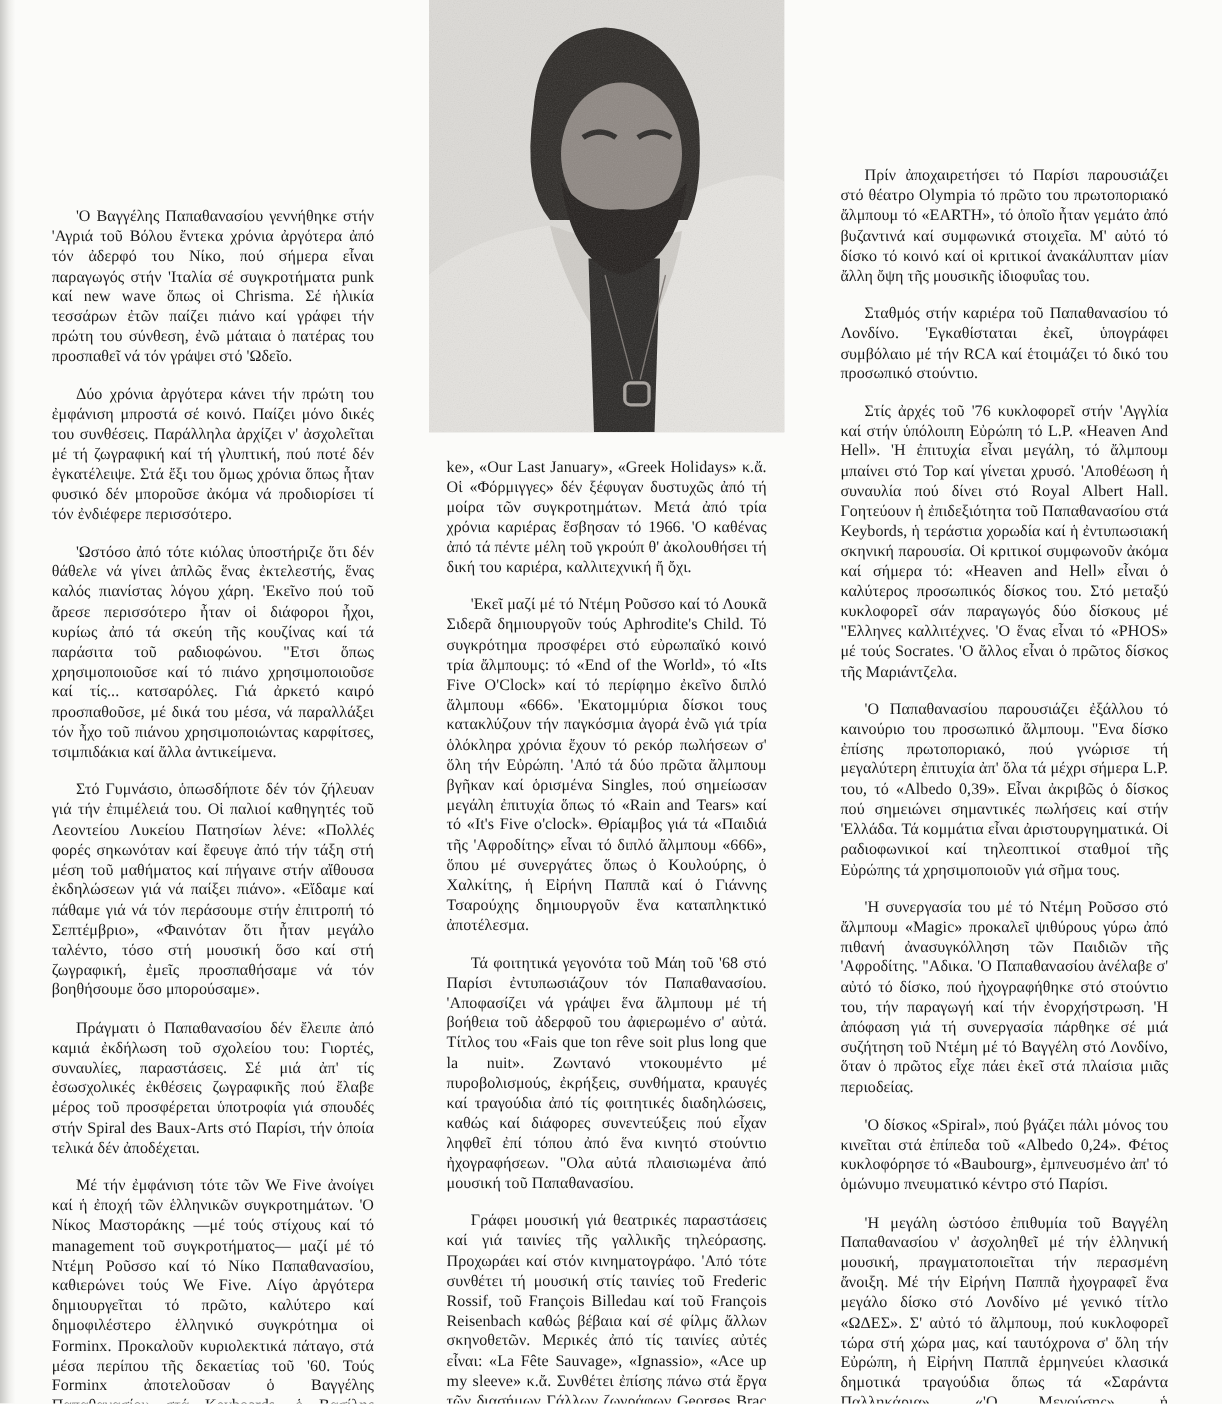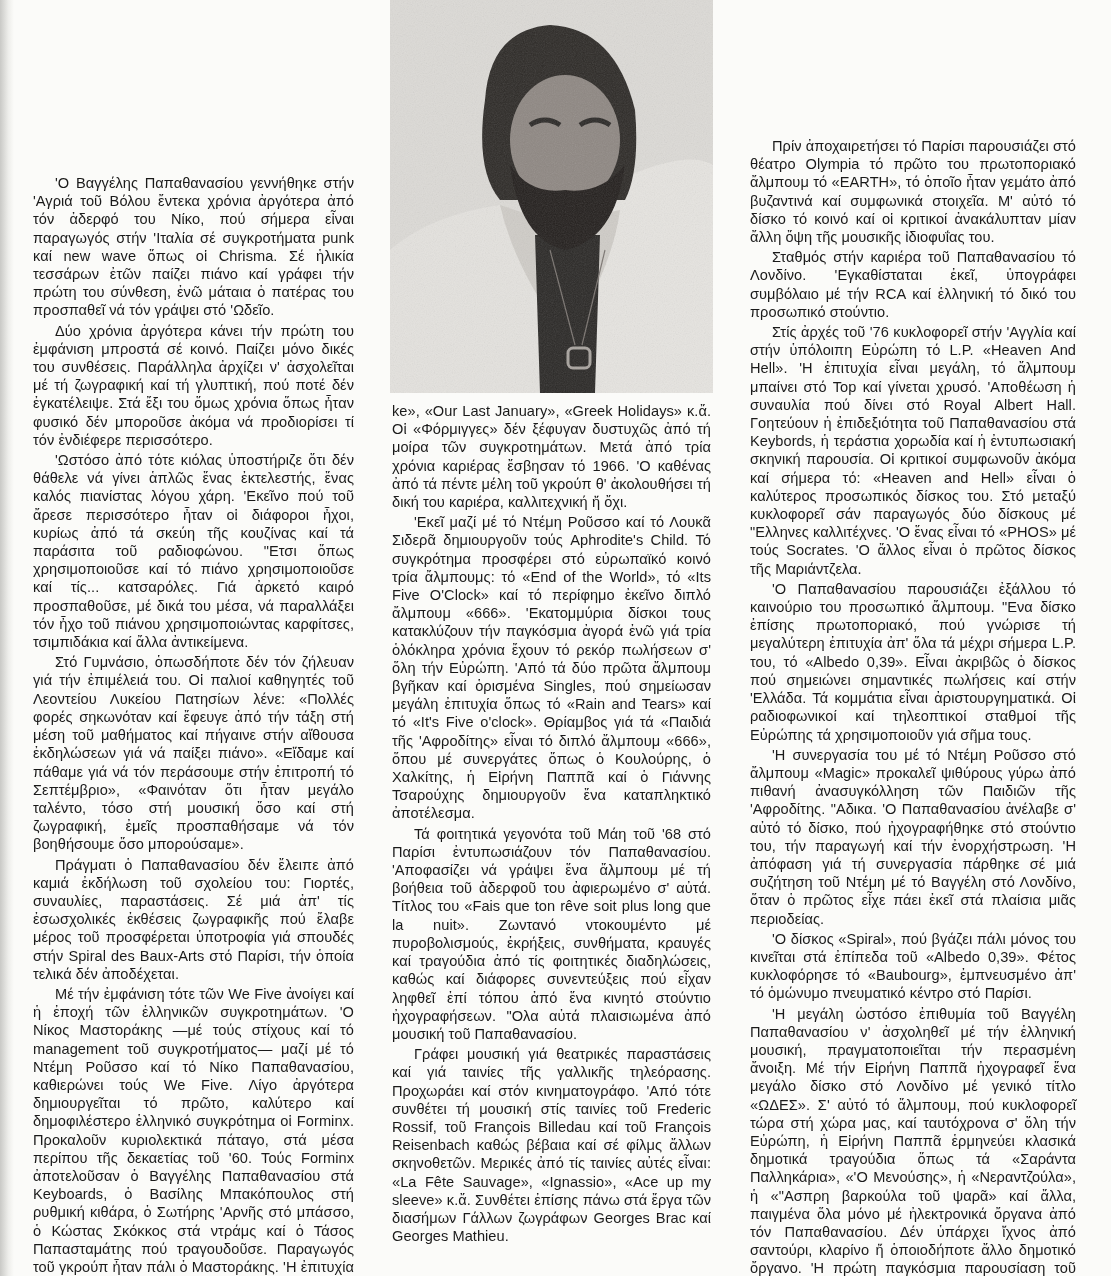--- a/index.html
+++ b/index.html
@@ -14,21 +14,21 @@
     position: absolute; left: 0; top: 0; width: 14px; height: 1276px;
     background: linear-gradient(to right, #c9c9c6, #eeeeeb 60%, #fbfbf9);
   }
   .col {
     position: absolute;
     font-size: 14.6px;
     line-height: 18.2px;
     text-align: justify;
     letter-spacing: 0.05px;
   }
-  .col p { margin: 2px; text-indent: 22px; }
+  .col p { margin: 16px; text-indent: 22px; font-family: Liberation Serif, serif; }
   #col-left { left: 31px; top: 172px; width: 325px; }
   #col-mid  { left: 390px; top: 400px; width: 323px; }
   #col-right{ left: 748px; top: 135px; width: 330px; }
   .photo {
     position: absolute; left: 390px; top: 0; width: 323px; height: 393px;
     overflow: hidden;
     background: radial-gradient(ellipse at 50% 40%, #e8e6e2 0%, #d9d7d3 60%, #cfcdc9 100%);
   }
   .photo svg { display: block; }
 </style>
@@ -86,20 +86,20 @@
 
 <div class="col" id="col-mid">
   <p style="text-indent:0">ke», «Our Last January», «Greek Holidays» κ.ἄ. Οἱ «Φόρμιγγες» δέν ξέφυγαν δυστυχῶς ἀπό τή μοίρα τῶν συγκροτημάτων. Μετά ἀπό τρία χρόνια καριέρας ἔσβησαν τό 1966. 'Ο καθένας ἀπό τά πέντε μέλη τοῦ γκρούπ θ' ἀκολουθήσει τή δική του καριέρα, καλλιτεχνική ἤ ὄχι.</p>
   <p>'Εκεῖ μαζί μέ τό Ντέμη Ροῦσσο καί τό Λουκᾶ Σιδερᾶ δημιουργοῦν τούς Aphrodite's Child. Τό συγκρότημα προσφέρει στό εὐρωπαϊκό κοινό τρία ἄλμπουμς: τό «End of the World», τό «Its Five O'Clock» καί τό περίφημο ἐκεῖνο διπλό ἄλμπουμ «666». 'Εκατομμύρια δίσκοι τους κατακλύζουν τήν παγκόσμια ἀγορά ἐνῶ γιά τρία ὁλόκληρα χρόνια ἔχουν τό ρεκόρ πωλήσεων σ' ὅλη τήν Εὐρώπη. 'Από τά δύο πρῶτα ἄλμπουμ βγῆκαν καί ὁρισμένα Singles, πού σημείωσαν μεγάλη ἐπιτυχία ὅπως τό «Rain and Tears» καί τό «It's Five o'clock». Θρίαμβος γιά τά «Παιδιά τῆς 'Αφροδίτης» εἶναι τό διπλό ἄλμπουμ «666», ὅπου μέ συνεργάτες ὅπως ὁ Κουλούρης, ὁ Χαλκίτης, ἡ Εἰρήνη Παππᾶ καί ὁ Γιάννης Τσαρούχης δημιουργοῦν ἕνα καταπληκτικό ἀποτέλεσμα.</p>
   <p>Τά φοιτητικά γεγονότα τοῦ Μάη τοῦ '68 στό Παρίσι ἐντυπωσιάζουν τόν Παπαθανασίου. 'Αποφασίζει νά γράψει ἕνα ἄλμπουμ μέ τή βοήθεια τοῦ ἀδερφοῦ του ἀφιερωμένο σ' αὐτά. Τίτλος του «Fais que ton rêve soit plus long que la nuit». Ζωντανό ντοκουμέντο μέ πυροβολισμούς, ἐκρήξεις, συνθήματα, κραυγές καί τραγούδια ἀπό τίς φοιτητικές διαδηλώσεις, καθώς καί διάφορες συνεντεύξεις πού εἶχαν ληφθεῖ ἐπί τόπου ἀπό ἕνα κινητό στούντιο ἠχογραφήσεων. "Ολα αὐτά πλαισιωμένα ἀπό μουσική τοῦ Παπαθανασίου.</p>
   <p>Γράφει μουσική γιά θεατρικές παραστάσεις καί γιά ταινίες τῆς γαλλικῆς τηλεόρασης. Προχωράει καί στόν κινηματογράφο. 'Από τότε συνθέτει τή μουσική στίς ταινίες τοῦ Frederic Rossif, τοῦ François Billedau καί τοῦ François Reisenbach καθώς βέβαια καί σέ φίλμς ἄλλων σκηνοθετῶν. Μερικές ἀπό τίς ταινίες αὐτές εἶναι: «La Fête Sauvage», «Ignassio», «Ace up my sleeve» κ.ἄ. Συνθέτει ἐπίσης πάνω στά ἔργα τῶν διασήμων Γάλλων ζωγράφων Georges Brac καί Georges Mathieu.</p>
 </div>
 
 <div class="col" id="col-right">
   <p>Πρίν ἀποχαιρετήσει τό Παρίσι παρουσιάζει στό θέατρο Olympia τό πρῶτο του πρωτοποριακό ἄλμπουμ τό «EARTH», τό ὁποῖο ἦταν γεμάτο ἀπό βυζαντινά καί συμφωνικά στοιχεῖα. Μ' αὐτό τό δίσκο τό κοινό καί οἱ κριτικοί ἀνακάλυπταν μίαν ἄλλη ὄψη τῆς μουσικῆς ἰδιοφυΐας του.</p>
-  <p>Σταθμός στήν καριέρα τοῦ Παπαθανασίου τό Λονδίνο. 'Εγκαθίσταται ἐκεῖ, ὑπογράφει συμβόλαιο μέ τήν RCA καί ἑλληνική τό δικό του προσωπικό στούντιο.</p>
+  <p>Σταθμός στήν καριέρα τοῦ Παπαθανασίου τό Λονδίνο. 'Εγκαθίσταται ἐκεῖ, ὑπογράφει συμβόλαιο μέ τήν RCA καί ἑτοιμάζει τό δικό του προσωπικό στούντιο.</p>
   <p>Στίς ἀρχές τοῦ '76 κυκλοφορεῖ στήν 'Αγγλία καί στήν ὑπόλοιπη Εὐρώπη τό L.P. «Heaven And Hell». 'Η ἐπιτυχία εἶναι μεγάλη, τό ἄλμπουμ μπαίνει στό Top καί γίνεται χρυσό. 'Αποθέωση ἡ συναυλία πού δίνει στό Royal Albert Hall. Γοητεύουν ἡ ἐπιδεξιότητα τοῦ Παπαθανασίου στά Keybords, ἡ τεράστια χορωδία καί ἡ ἐντυπωσιακή σκηνική παρουσία. Οἱ κριτικοί συμφωνοῦν ἀκόμα καί σήμερα τό: «Heaven and Hell» εἶναι ὁ καλύτερος προσωπικός δίσκος του. Στό μεταξύ κυκλοφορεῖ σάν παραγωγός δύο δίσκους μέ "Ελληνες καλλιτέχνες. 'Ο ἕνας εἶναι τό «PHOS» μέ τούς Socrates. 'Ο ἄλλος εἶναι ὁ πρῶτος δίσκος τῆς Μαριάντζελα.</p>
   <p>'Ο Παπαθανασίου παρουσιάζει ἐξάλλου τό καινούριο του προσωπικό ἄλμπουμ. "Ενα δίσκο ἐπίσης πρωτοποριακό, πού γνώρισε τή μεγαλύτερη ἐπιτυχία ἀπ' ὅλα τά μέχρι σήμερα L.P. του, τό «Albedo 0,39». Εἶναι ἀκριβῶς ὁ δίσκος πού σημειώνει σημαντικές πωλήσεις καί στήν 'Ελλάδα. Τά κομμάτια εἶναι ἀριστουργηματικά. Οἱ ραδιοφωνικοί καί τηλεοπτικοί σταθμοί τῆς Εὐρώπης τά χρησιμοποιοῦν γιά σῆμα τους.</p>
   <p>'Η συνεργασία του μέ τό Ντέμη Ροῦσσο στό ἄλμπουμ «Magic» προκαλεῖ ψιθύρους γύρω ἀπό πιθανή ἀνασυγκόλληση τῶν Παιδιῶν τῆς 'Αφροδίτης. "Αδικα. 'Ο Παπαθανασίου ἀνέλαβε σ' αὐτό τό δίσκο, πού ἠχογραφήθηκε στό στούντιο του, τήν παραγωγή καί τήν ἐνορχήστρωση. 'Η ἀπόφαση γιά τή συνεργασία πάρθηκε σέ μιά συζήτηση τοῦ Ντέμη μέ τό Βαγγέλη στό Λονδίνο, ὅταν ὁ πρῶτος εἶχε πάει ἐκεῖ στά πλαίσια μιᾶς περιοδείας.</p>
-  <p>'Ο δίσκος «Spiral», πού βγάζει πάλι μόνος του κινεῖται στά ἐπίπεδα τοῦ «Albedo 0,39». Φέτος κυκλοφόρησε τό «Baubourg», ἐμπνευσμένο ἀπ' τό ὁμώνυμο πνευματικό κέντρο στό Παρίσι.</p>
+  <p>'Ο δίσκος «Spiral», πού βγάζει πάλι μόνος του κινεῖται στά ἐπίπεδα τοῦ «Albedo 0,24». Φέτος κυκλοφόρησε τό «Baubourg», ἐμπνευσμένο ἀπ' τό ὁμώνυμο πνευματικό κέντρο στό Παρίσι.</p>
   <p>'Η μεγάλη ὡστόσο ἐπιθυμία τοῦ Βαγγέλη Παπαθανασίου ν' ἀσχοληθεῖ μέ τήν ἑλληνική μουσική, πραγματοποιεῖται τήν περασμένη ἄνοιξη. Μέ τήν Εἰρήνη Παππᾶ ἠχογραφεῖ ἕνα μεγάλο δίσκο στό Λονδίνο μέ γενικό τίτλο «ΩΔΕΣ». Σ' αὐτό τό ἄλμπουμ, πού κυκλοφορεῖ τώρα στή χώρα μας, καί ταυτόχρονα σ' ὅλη τήν Εὐρώπη, ἡ Εἰρήνη Παππᾶ ἑρμηνεύει κλασικά δημοτικά τραγούδια ὅπως τά «Σαράντα Παλληκάρια», «'Ο Μενούσης», ἡ «Νεραντζούλα», ἡ «"Ασπρη βαρκούλα τοῦ ψαρᾶ» καί ἄλλα, παιγμένα ὅλα μόνο μέ ἠλεκτρονικά ὄργανα ἀπό τόν Παπαθανασίου. Δέν ὑπάρχει ἴχνος ἀπό σαντούρι, κλαρίνο ἤ ὁποιοδήποτε ἄλλο δημοτικό ὄργανο. 'Η πρώτη παγκόσμια παρουσίαση τοῦ δίσκου ἔγινε τόν Αὔγουστο στήν 'Αθήνα.</p>
 
 </div>
 
 </body></html>

